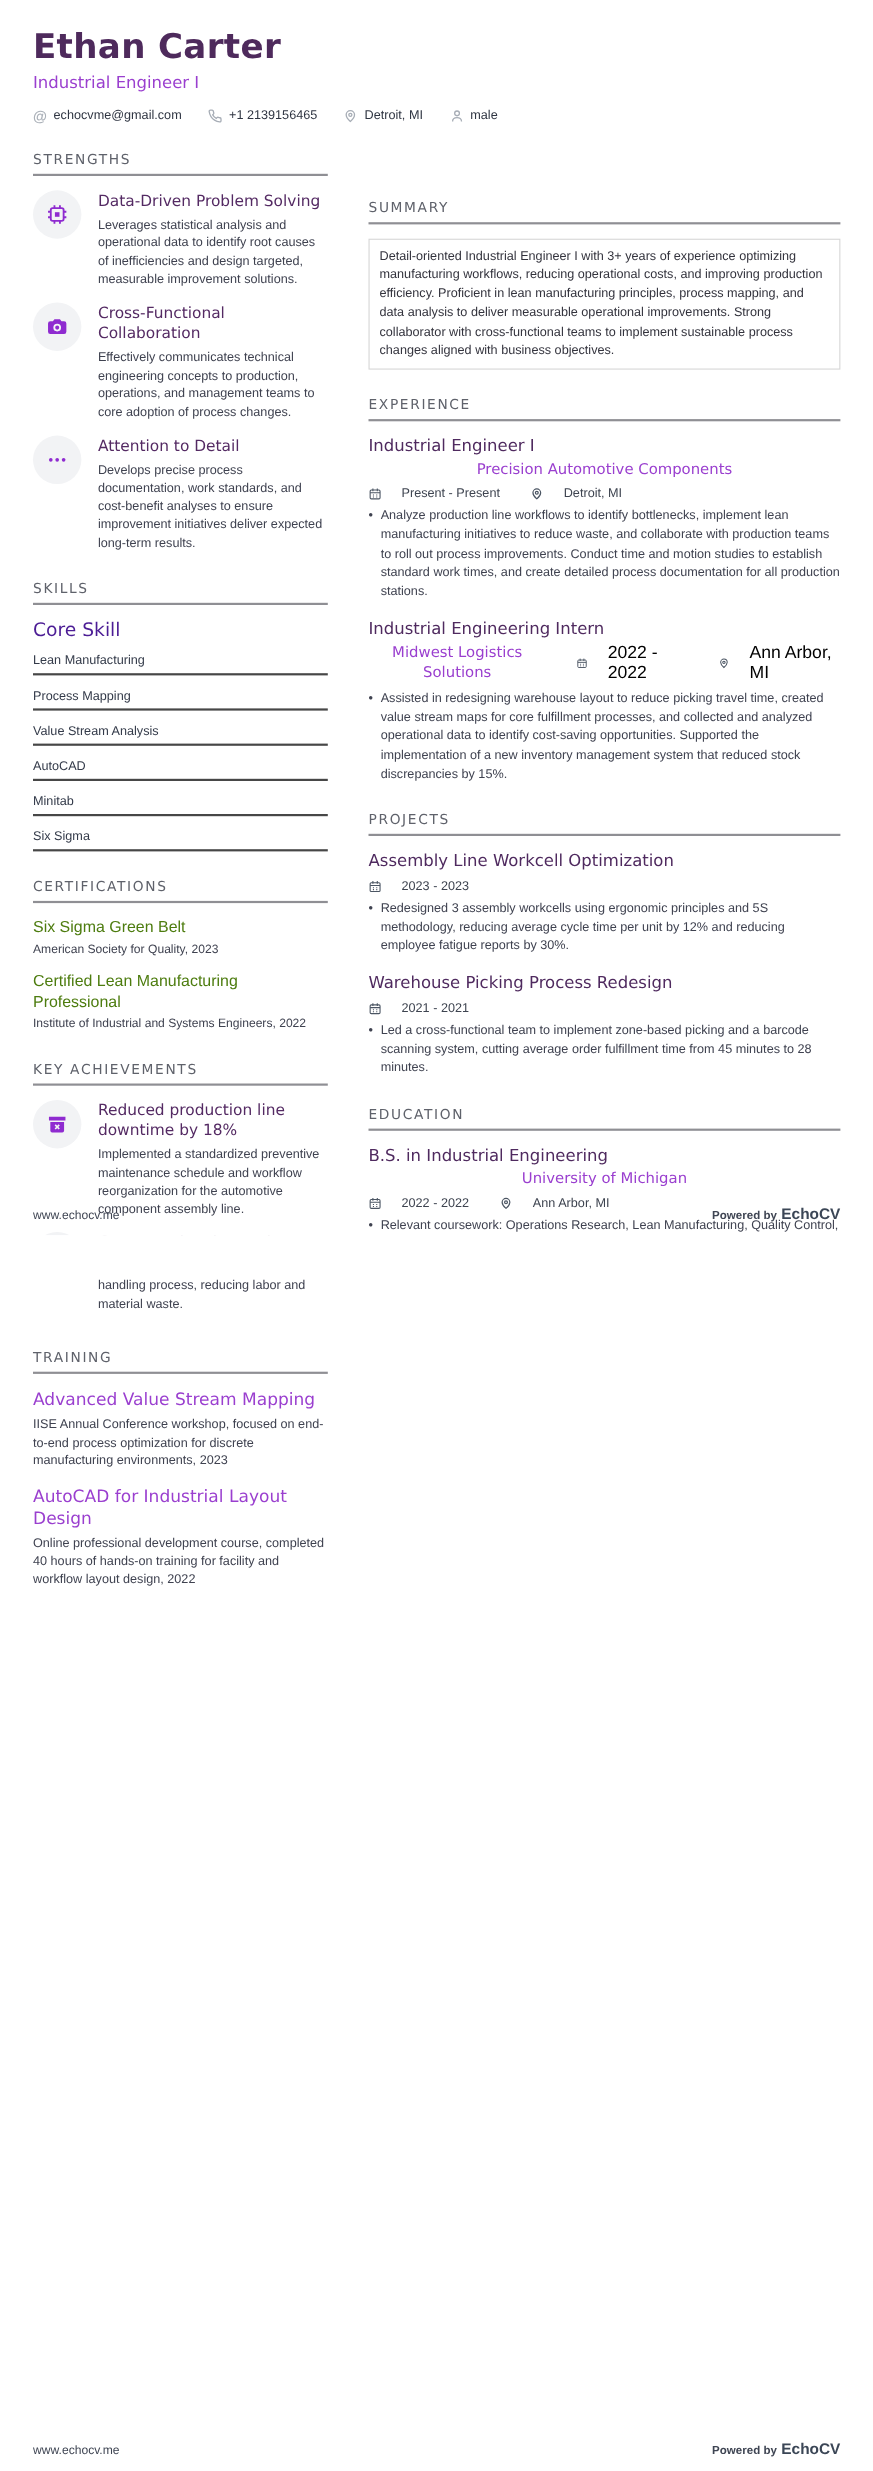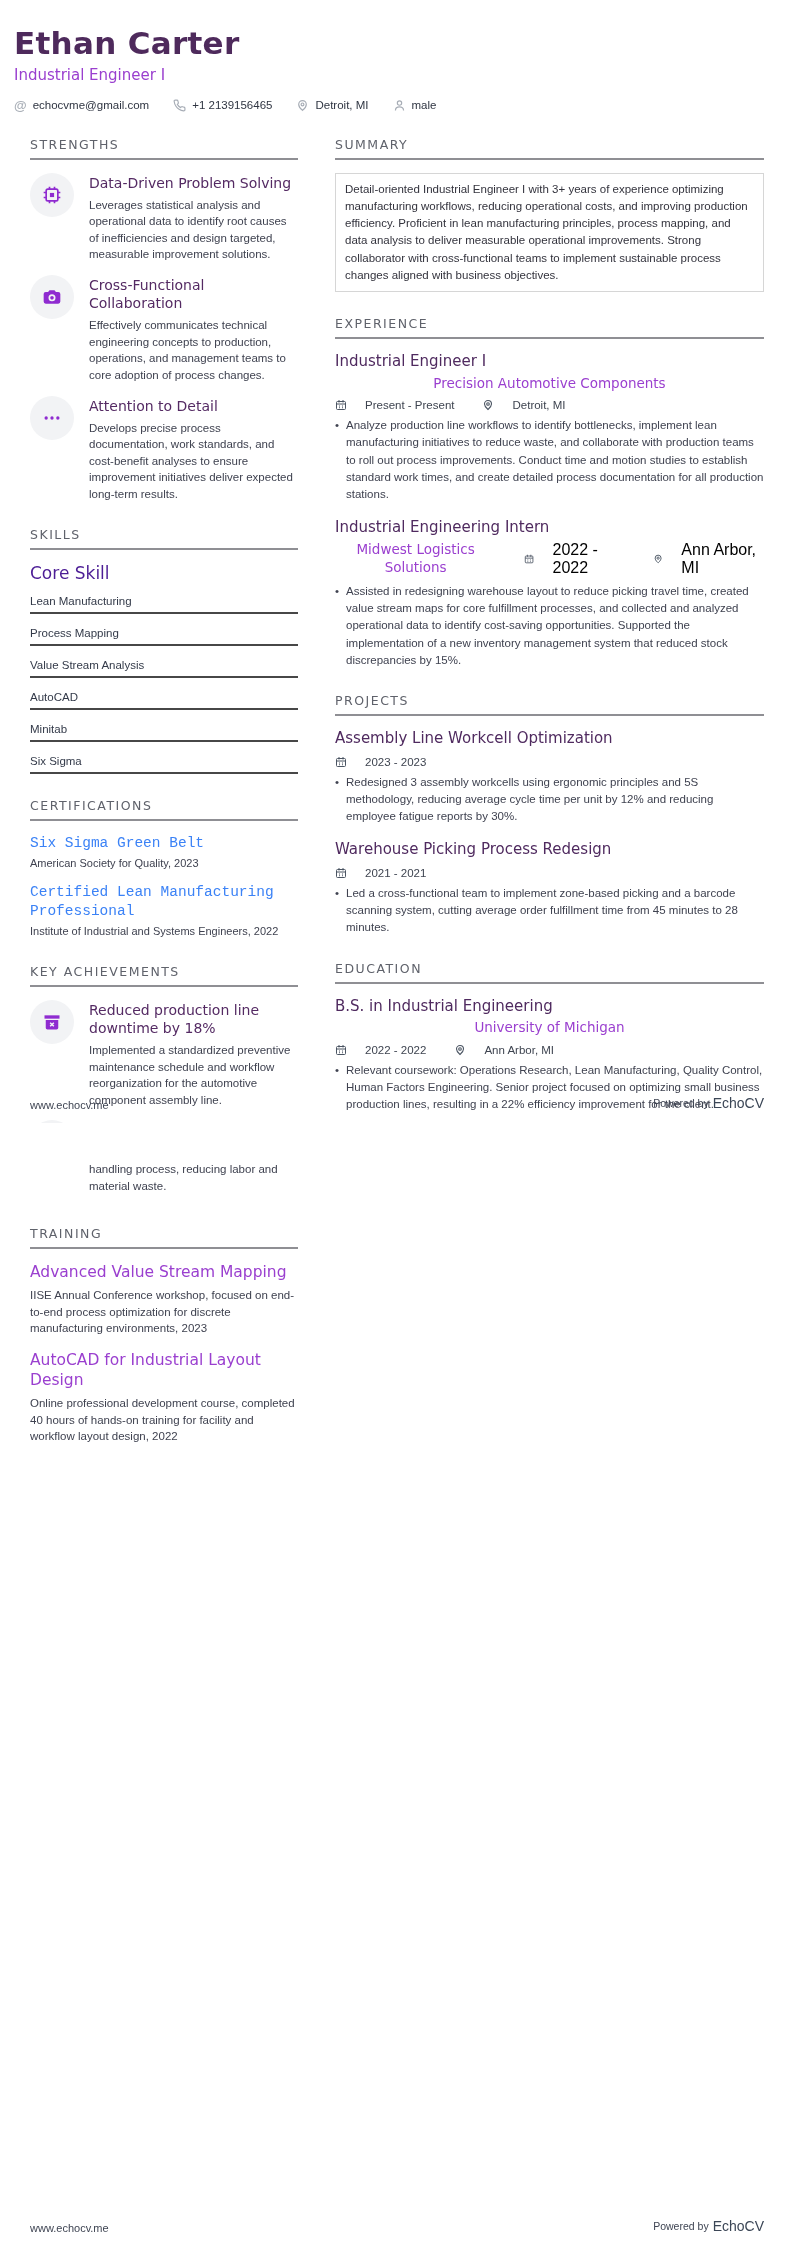--- a/index.html
+++ b/index.html
@@ -1,69 +1,69 @@
 <!DOCTYPE html>
 <html><head>
 <meta charset="utf-8">
 <style>
   html,body{margin:0;padding:0;background:#ffffff;}
   body{width:794px;font-family:"Liberation Sans",sans-serif;-webkit-font-smoothing:antialiased;}
   .page{position:relative;width:794px;height:1123px;background:#fff;overflow:hidden;}
 
   
-  .header{padding:26px 30px 0 14px;}
+  .header{padding:26px 30px 0 30px;}
   .name{font-family:"DejaVu Sans",sans-serif;font-size:31px;font-weight:600;color:#4e2a5c;margin:0;letter-spacing:.3px;line-height:1.15;}
   .subtitle{font-family:"DejaVu Sans",sans-serif;font-size:15px;color:#9a3fcf;margin-top:4px;}
   .contact-row{display:flex;gap:24px;align-items:center;margin-top:14px;font-size:11.5px;color:#2f3542;}
   .contact-item{display:flex;align-items:center;gap:6px;}
   .at-glyph{color:#aab0b8;font-size:13px;font-weight:bold;}
   .c-ic{color:#a7adb6;}
   .c-ic svg{width:13px;height:13px;display:block;}
 
   
   .cols{display:flex;gap:37px;padding:0 30px;margin-top:24px;}
   .col-left{width:268px;flex:none;}
-  .col-right{flex:1;min-width:0;}
+  .col-right{flex:1;min-width:0;margin-top:44px;}
   .sec{margin-bottom:24px;}
   .sec-h{font-family:"DejaVu Sans",sans-serif;font-size:12.5px;font-weight:400;letter-spacing:1.5px;color:#5f626b;border-bottom:2px solid #8f8f94;padding-bottom:6px;margin:0 0 13px 0;}
 
   
   .s-item{display:flex;gap:15px;margin-bottom:12px;}
   .s-icon{width:44px;height:44px;border-radius:50%;background:#f2f3f5;flex:none;display:flex;align-items:center;justify-content:center;color:#8f2bd0;}
   .s-icon svg{width:20px;height:20px;display:block;}
   .s-body{min-width:0;}
   .s-title{font-family:"DejaVu Sans",sans-serif;font-size:14px;color:#542a63;line-height:1.3;margin:1px 0 5px 0;}
   .s-desc{font-size:11.5px;line-height:1.44;color:#3f4250;}
 
   
   .group-title{font-family:"DejaVu Sans",sans-serif;font-size:17px;color:#4c1d95;margin:2px 0 12px 0;}
   .chips{display:flex;flex-wrap:wrap;column-gap:20px;row-gap:13px;flex-direction:column;}
   .chip{font-size:11.5px;color:#333a49;padding-bottom:5px;border-bottom:2px solid #474747;}
 
   
   .cert{margin-bottom:11px;}
-  .cert-title{font-family:Liberation Mono, monospace;font-size:14.5px;color:#3b82f6;line-height:1.3;margin-bottom:4px;}
+  .cert-title{font-family:Liberation Sans, sans-serif;font-size:14.5px;color:#4d7c0f;line-height:1.3;margin-bottom:4px;}
   .cert-issuer{font-size:11px;color:#3f4250;line-height:1.4;}
 
   
   .summary-box{border:1px solid #d6d6d6;padding:7px 9px;font-size:11.5px;line-height:1.5;color:#33333d;}
   .job{margin-bottom:15px;}
   .job-title{font-family:"DejaVu Sans",sans-serif;font-size:15px;color:#4f2a5f;margin-bottom:3px;line-height:1.3;}
   .company{font-family:"DejaVu Sans",sans-serif;font-size:13.5px;color:#9a3fcf;line-height:1.3;text-align:center;}
   .meta-row{display:flex;gap:28px;align-items:center;margin:7px 0 6px 0;font-size:11.5px;color:#3e4450;}
   .company-row{display:flex;gap:28px;align-items:center;margin:2px 0 6px 0;}
   .meta{display:flex;align-items:center;gap:18px;}
   .meta svg{width:12px;height:12px;display:block;color:#4b5563;}
   .bullet{display:flex;gap:7px;font-size:11.5px;line-height:1.5;color:#3f4250;}
   .bullet .dot{flex:none;}
 
   
   .footer{position:absolute;left:30px;right:30px;bottom:12px;display:flex;justify-content:space-between;align-items:flex-end;}
   .footer-url{font-size:11px;color:#3f4553;}
-  .powered{font-size:10.5px;color:#3f4553;display:flex;align-items:center;gap:4px;}
+  .powered{font-size:10.5px;color:#3f4553;display:flex;align-items:flex-end;gap:4px;font-weight:bold;}
   .brand{font-size:14px;color:#3b4656;}
 
   
   .cont-text{margin:38px 0 0 59px;width:206px;font-size:11.5px;line-height:1.44;color:#3f4250;}
   .p2-left{width:268px;flex:none;padding:0 0 0 30px;}
   .p2-training{margin-top:32px;}
   .tr-item{margin-bottom:13px;}
   .tr-title{font-family:"DejaVu Sans",sans-serif;font-size:15.5px;color:#9a3fcf;line-height:1.3;margin-bottom:5px;}
   .tr-desc{font-size:11.5px;color:#3f4250;line-height:1.44;}
 </style>

